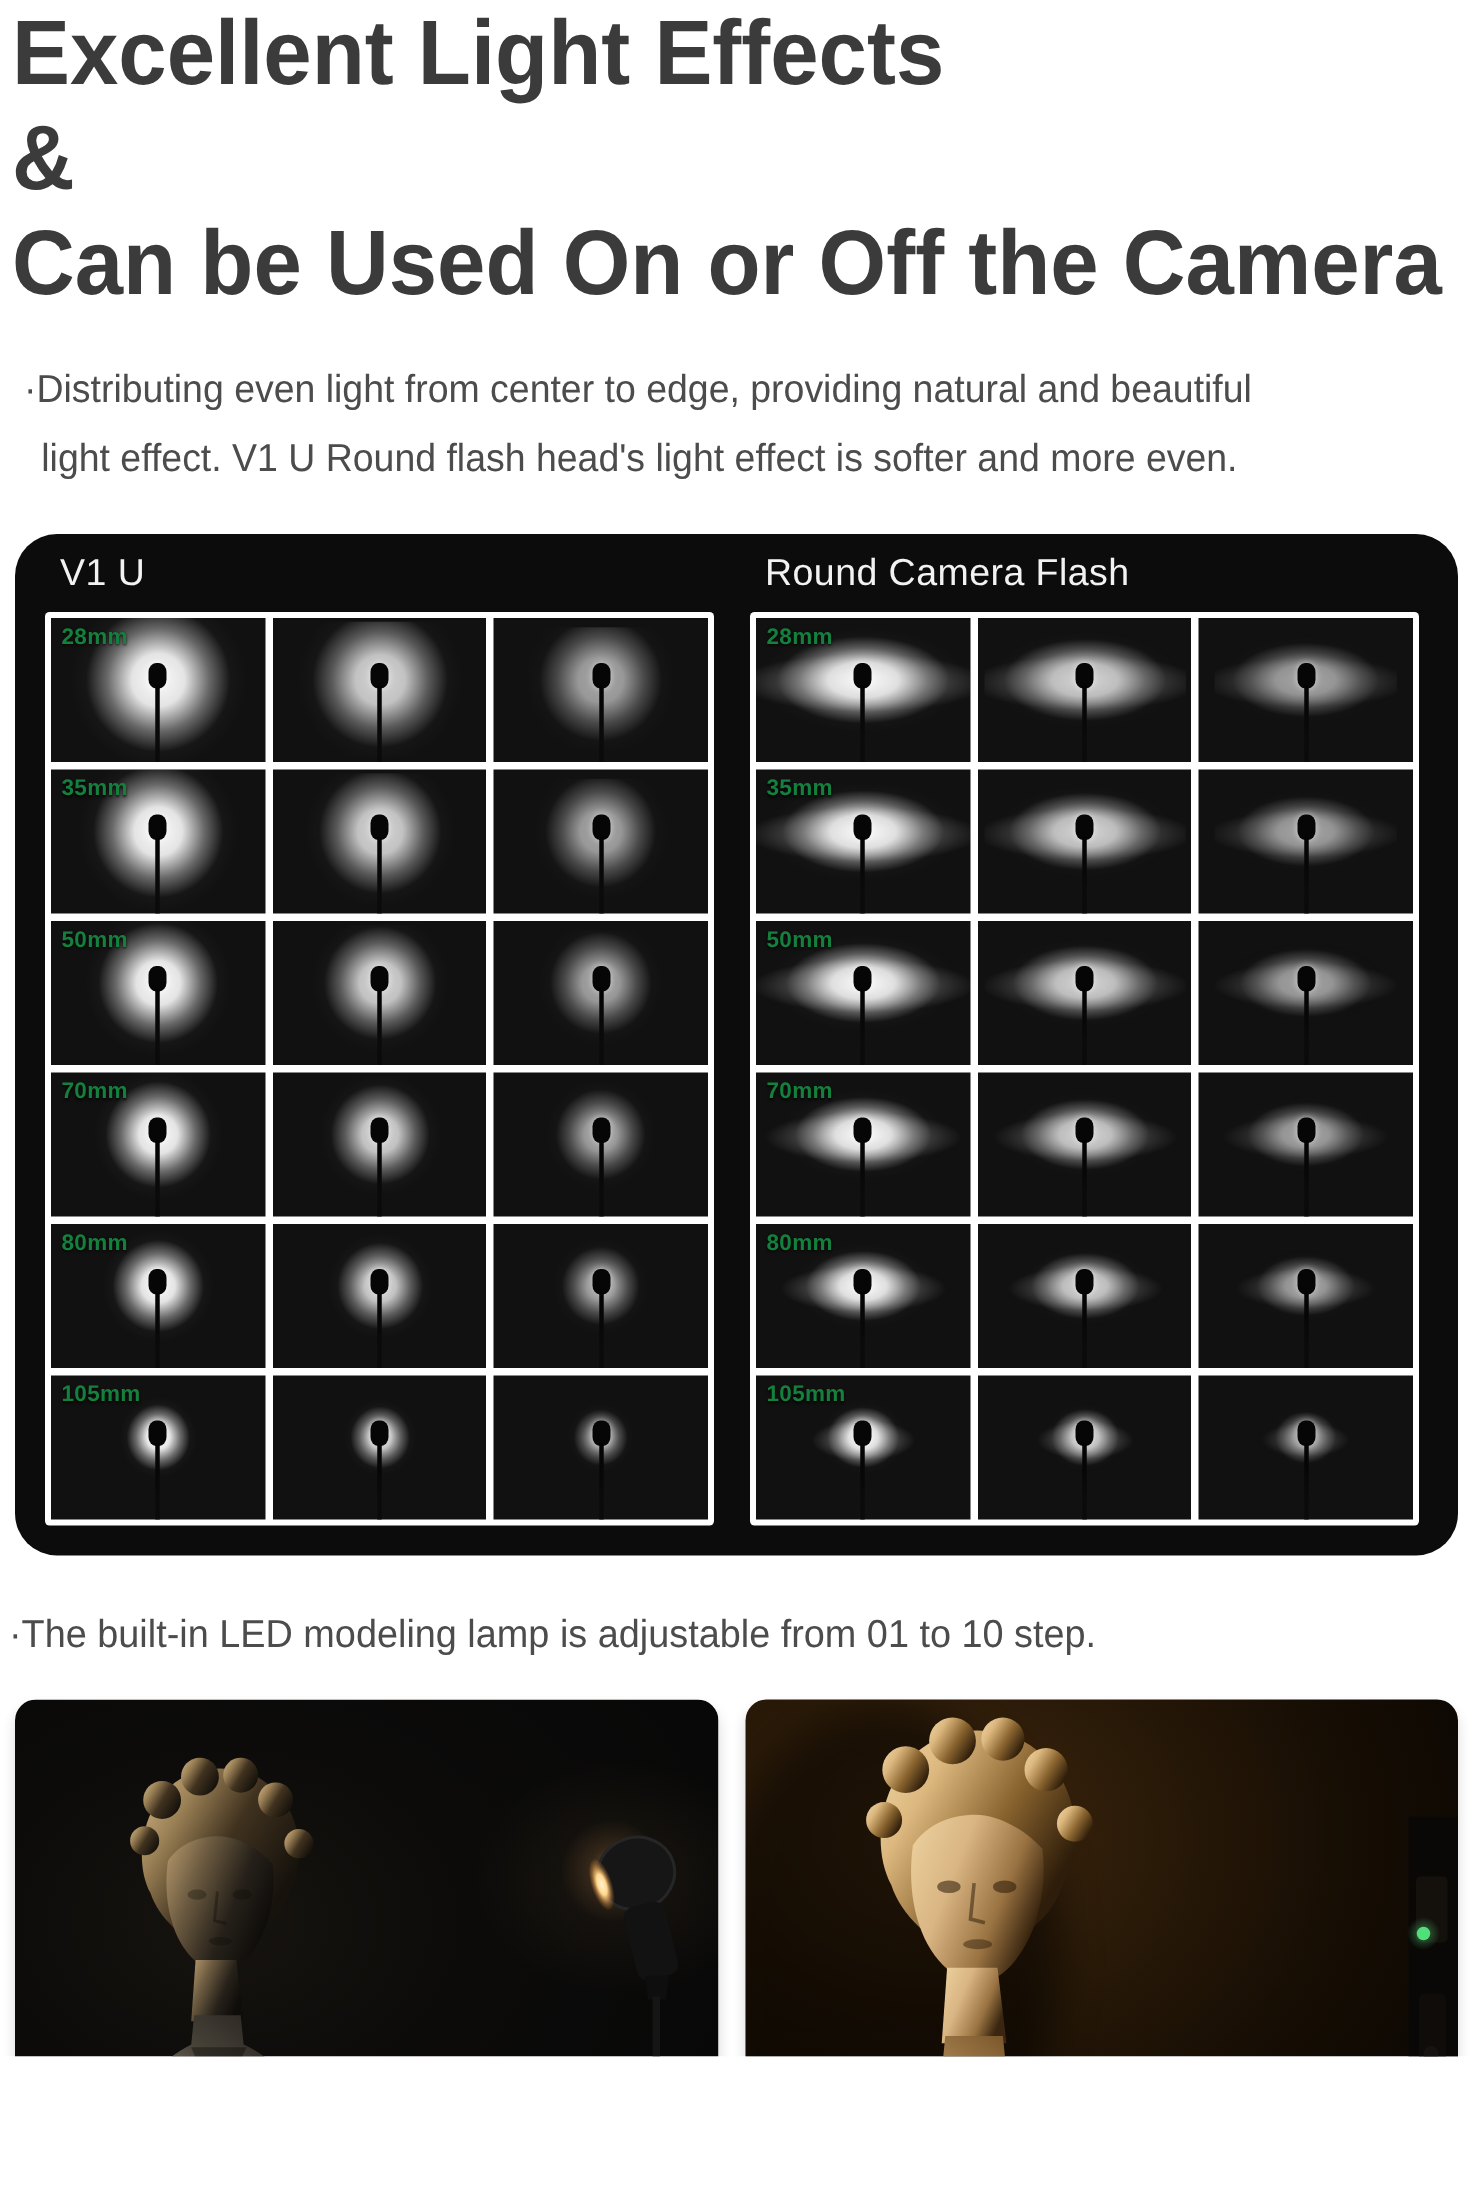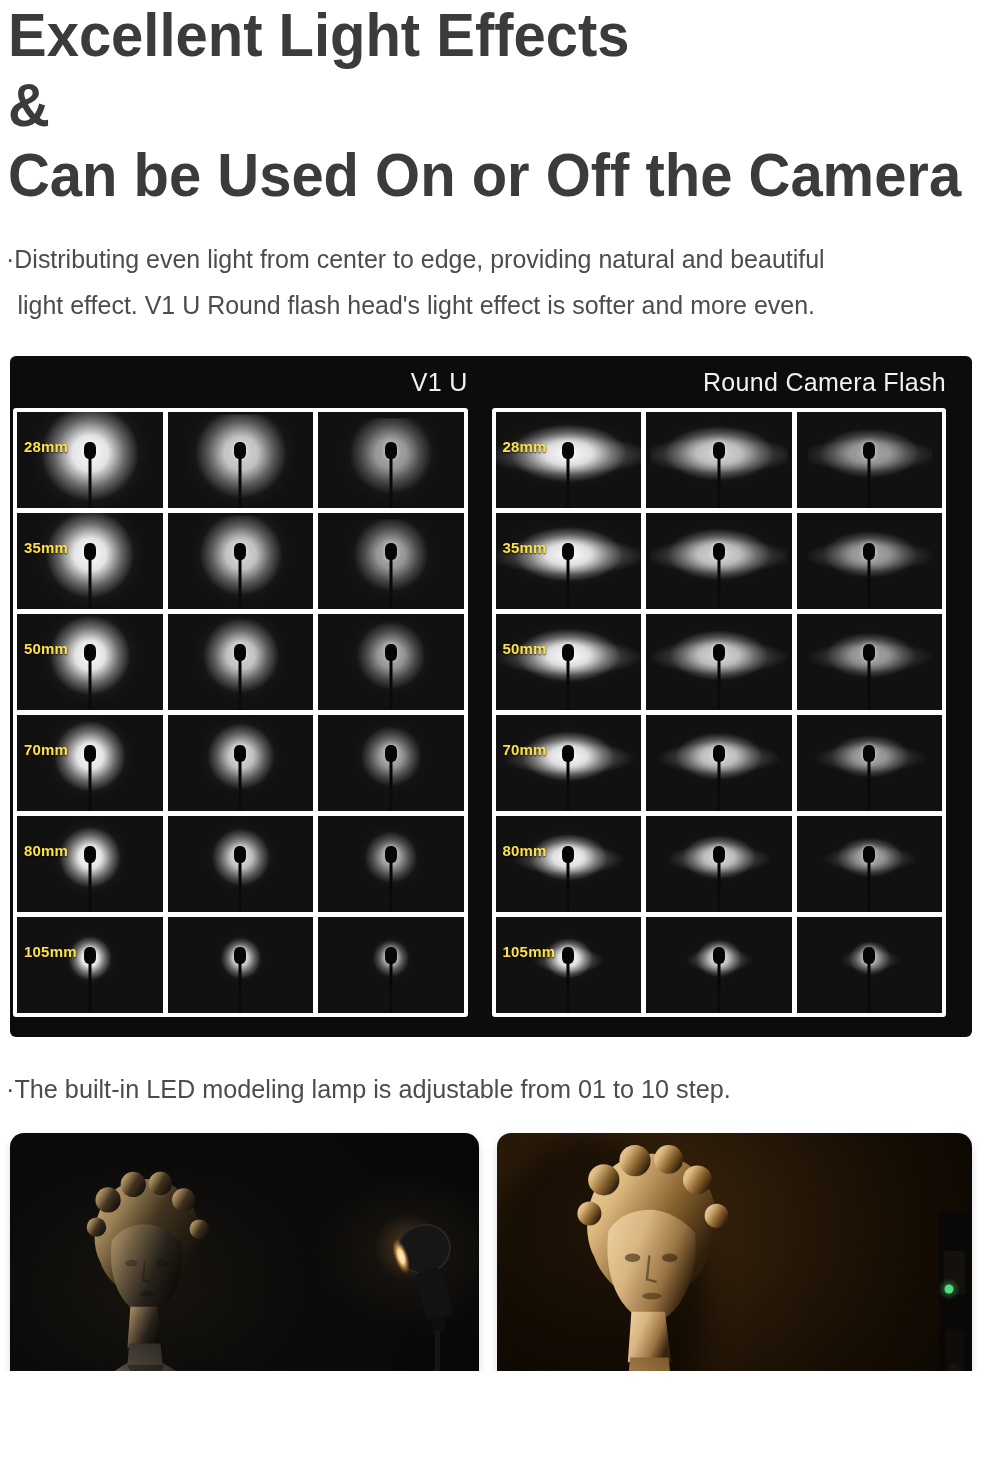--- a/index.html
+++ b/index.html
@@ -6,29 +6,28 @@
   .page{
     width:982px;height:1371px;position:relative;overflow:hidden;
     background:#fff;
     font-family:"Liberation Sans","DejaVu Sans",sans-serif;
     color:var(--c-heading,#3b3b3b);
   }
   
   .heading{margin:0 0 0 8px;font-weight:700;font-size:61px;line-height:70px;color:var(--c-heading,#3b3b3b);}
   .heading .hl{white-space:nowrap;transform:scaleX(.95);transform-origin:0 50%;}
   
-  .intro{margin:26px 0 0 6px;font-size:26px;line-height:46px;color:var(--c-body,#4c4c4c);}
+  .intro{margin:26px 0 0 16px;font-size:26px;line-height:46px;color:var(--c-body,#4c4c4c);}
   .intro .il{white-space:nowrap;transform:scaleX(.96);transform-origin:0 50%;}
   .intro .il2{padding-left:12px;}
   
   .panel{
     margin:28px 0 0 10px;width:962px;height:681px;box-sizing:border-box;
-    background:var(--c-panel,#0c0c0c);border-radius:6px;
-    padding:0 26px 20px 3px;
-    text-align:right;
+    background:var(--c-panel,#0c0c0c);border-radius:28px;
+    padding:0 26px 20px 20px;
   }
   .panel-header{display:flex;gap:24px;height:52px;align-items:center;}
   .panel-header .ht{flex:1;padding-left:10px;color:#f2f2f2;font-size:25px;font-weight:400;letter-spacing:.3px;white-space:nowrap;}
   .grids{display:flex;gap:24px;}
   .grid{
     flex:1;background:#ffffff;border-radius:3px;padding:4px;
     display:grid;grid-template-columns:repeat(3,1fr);gap:5px;
   }
   .cell{position:relative;height:96px;background:#111;overflow:hidden;}
   .glow{
@@ -73,22 +72,22 @@
   .stand::before{
     content:"";position:absolute;left:1px;top:0;width:12px;height:17px;
     border-radius:5px/6px;background:#060606;box-shadow:0 0 5px rgba(255,255,255,.55);
   }
   .stand::after{
     content:"";position:absolute;left:50%;top:15px;bottom:0;width:3px;
     transform:translateX(-50%);
     background:linear-gradient(#030303,#0b0b0b 70%,#0a0a0a);
   }
   .cell-label{
-    position:absolute;top:4px;left:7px;color:#fde047;font-size:15px;font-weight:700;
-    letter-spacing:.2px;text-shadow:0 1px 2px rgba(0,0,0,.85);margin-top:22px;
+    position:absolute;top:4px;left:7px;color:#15803d;font-size:15px;font-weight:700;
+    letter-spacing:.2px;text-shadow:0 1px 2px rgba(0,0,0,.85);
   }
   
   .led-note{margin:32px 0 0 6px;font-size:26px;line-height:40px;color:var(--c-body,#4c4c4c);white-space:nowrap;transform:scaleX(.97);transform-origin:0 50%;}
   
   .photos{display:flex;gap:18px;margin:24px 10px 0 10px;}
   .photo{height:330px;border-radius:14px;overflow:hidden;position:relative;box-shadow:0 5px 9px rgba(0,0,0,.14);}
   .photo svg{position:absolute;inset:0;display:block;}
   .photo-left{width:469px;background:
       radial-gradient(30% 34% at 86% 36%, rgba(120,92,52,.16), rgba(0,0,0,0) 70%),
       radial-gradient(75% 80% at 30% 45%, #17140f 0%, #0c0b0a 45%, #080808 100%);}

